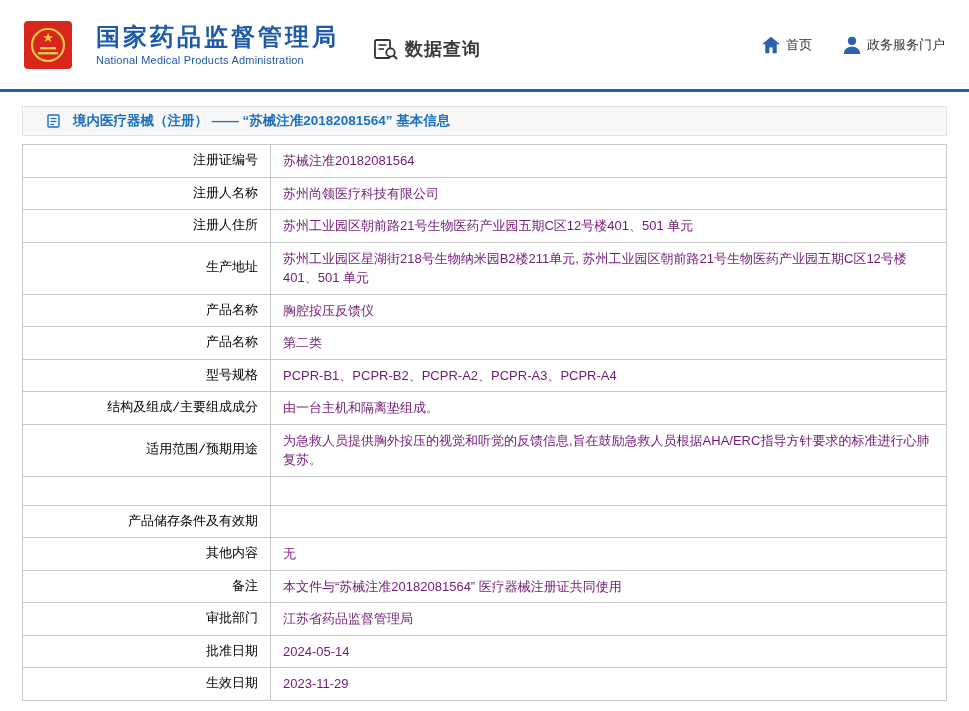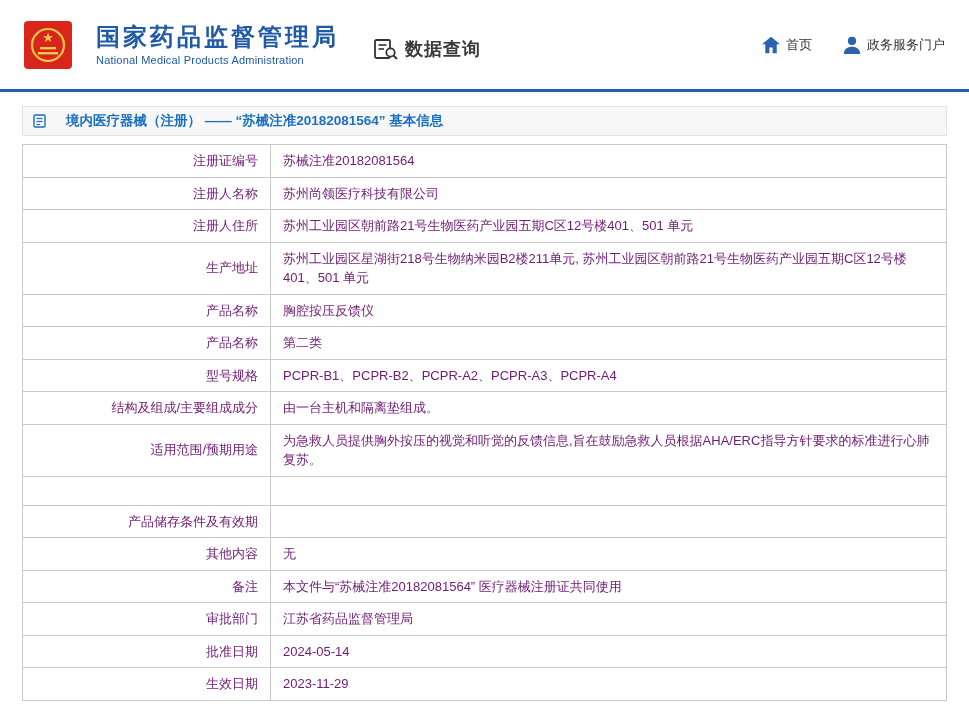--- a/index.html
+++ b/index.html
@@ -14,27 +14,27 @@
   .agency-en { font-size:11px; color:#1f5aa8; margin-top:3px; letter-spacing:0.2px; }
   .section-query { display:flex; align-items:center; margin-left:34px; gap:6px;margin-top:8px; }
   .section-query .q-label { font-size:18px; color:#3a3a3a; font-weight:bold; letter-spacing:1px; }
   .header-nav { margin-left:auto; display:flex; gap:30px; }
   .nav-item { display:flex; align-items:center; gap:5px; cursor:pointer; }
   .nav-item .nav-label { font-size:13px; color:#333; white-space:nowrap; }
   .blue-line { height:3px; background:#2061ae; width:100%; }
 
   
   .content { padding:14px 22px 0 22px; }
-  .page-title-bar { display:flex; align-items:center; gap:20px; background:#f7f7f7; border:1px solid #e3e3e3; padding:5px 10px; }
+  .page-title-bar { display:flex; align-items:center; gap:13px; background:#f7f7f7; border:1px solid #e3e3e3; padding:5px 24px; }
   .page-title { font-size:13.5px; font-weight:bold; color:#1a70c0; }
 
   
   table.info { width:100%; border-collapse:collapse; margin-top:8px; background:#fff; }
   table.info td { border:1px solid #c9c9c9; font-size:13px; padding:6px 12px; line-height:1.5; vertical-align:middle; }
-  td.cell-label { width:248px; text-align:right; color:#701a75; height:29px; }
+  td.cell-label { width:248px; text-align:right; color:#000000; height:29px;font-family:Liberation Mono, monospace; }
   td.cell-value { text-align:left; color:#701a75; }
 
   .icon-svg { display:block; }
 </style>
 </head>
 <body>
 
 <div class="header">
   <span class="emblem">
     <svg class="icon-svg" width="48" height="48" viewBox="0 0 48 48">

